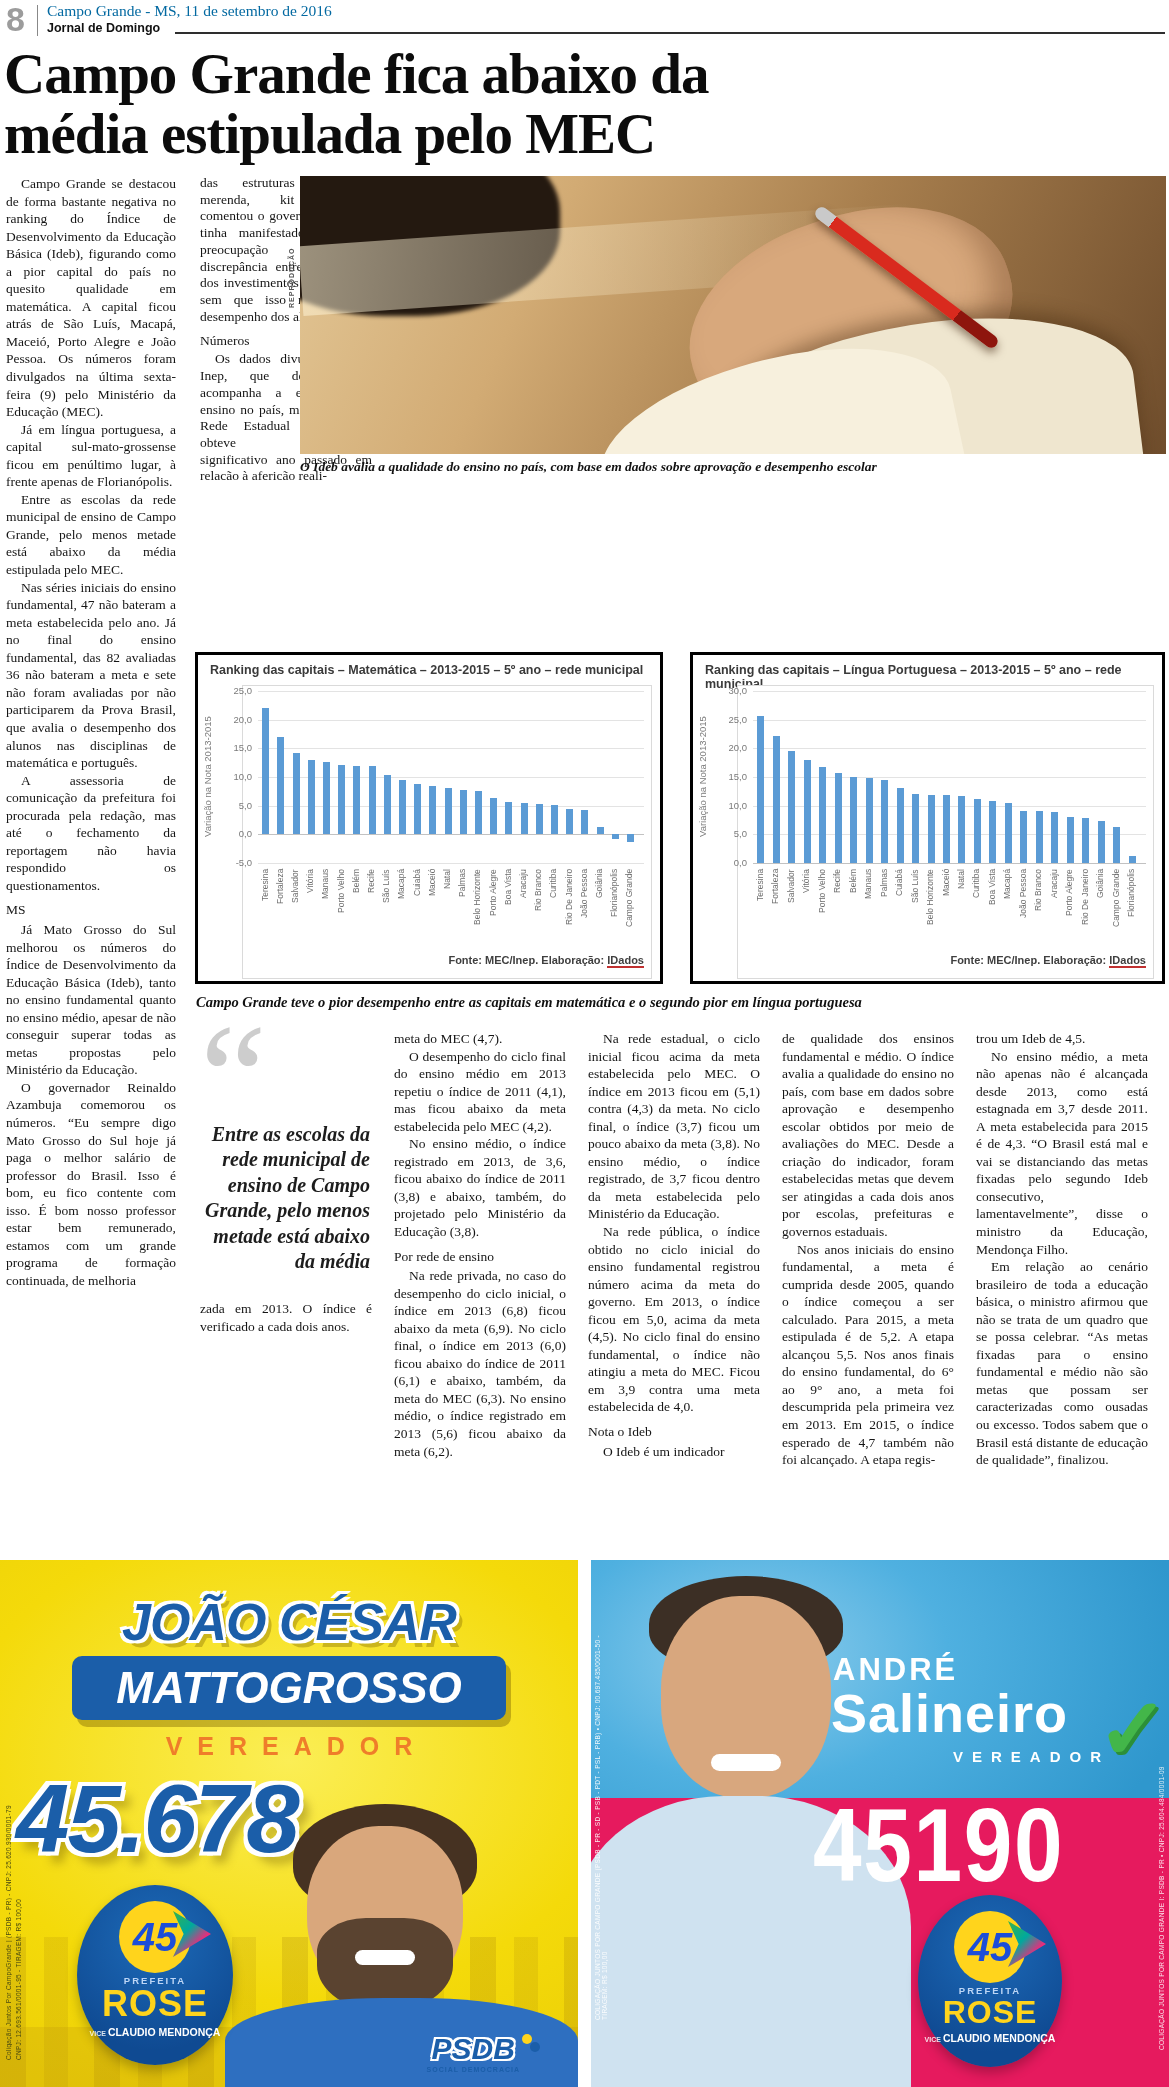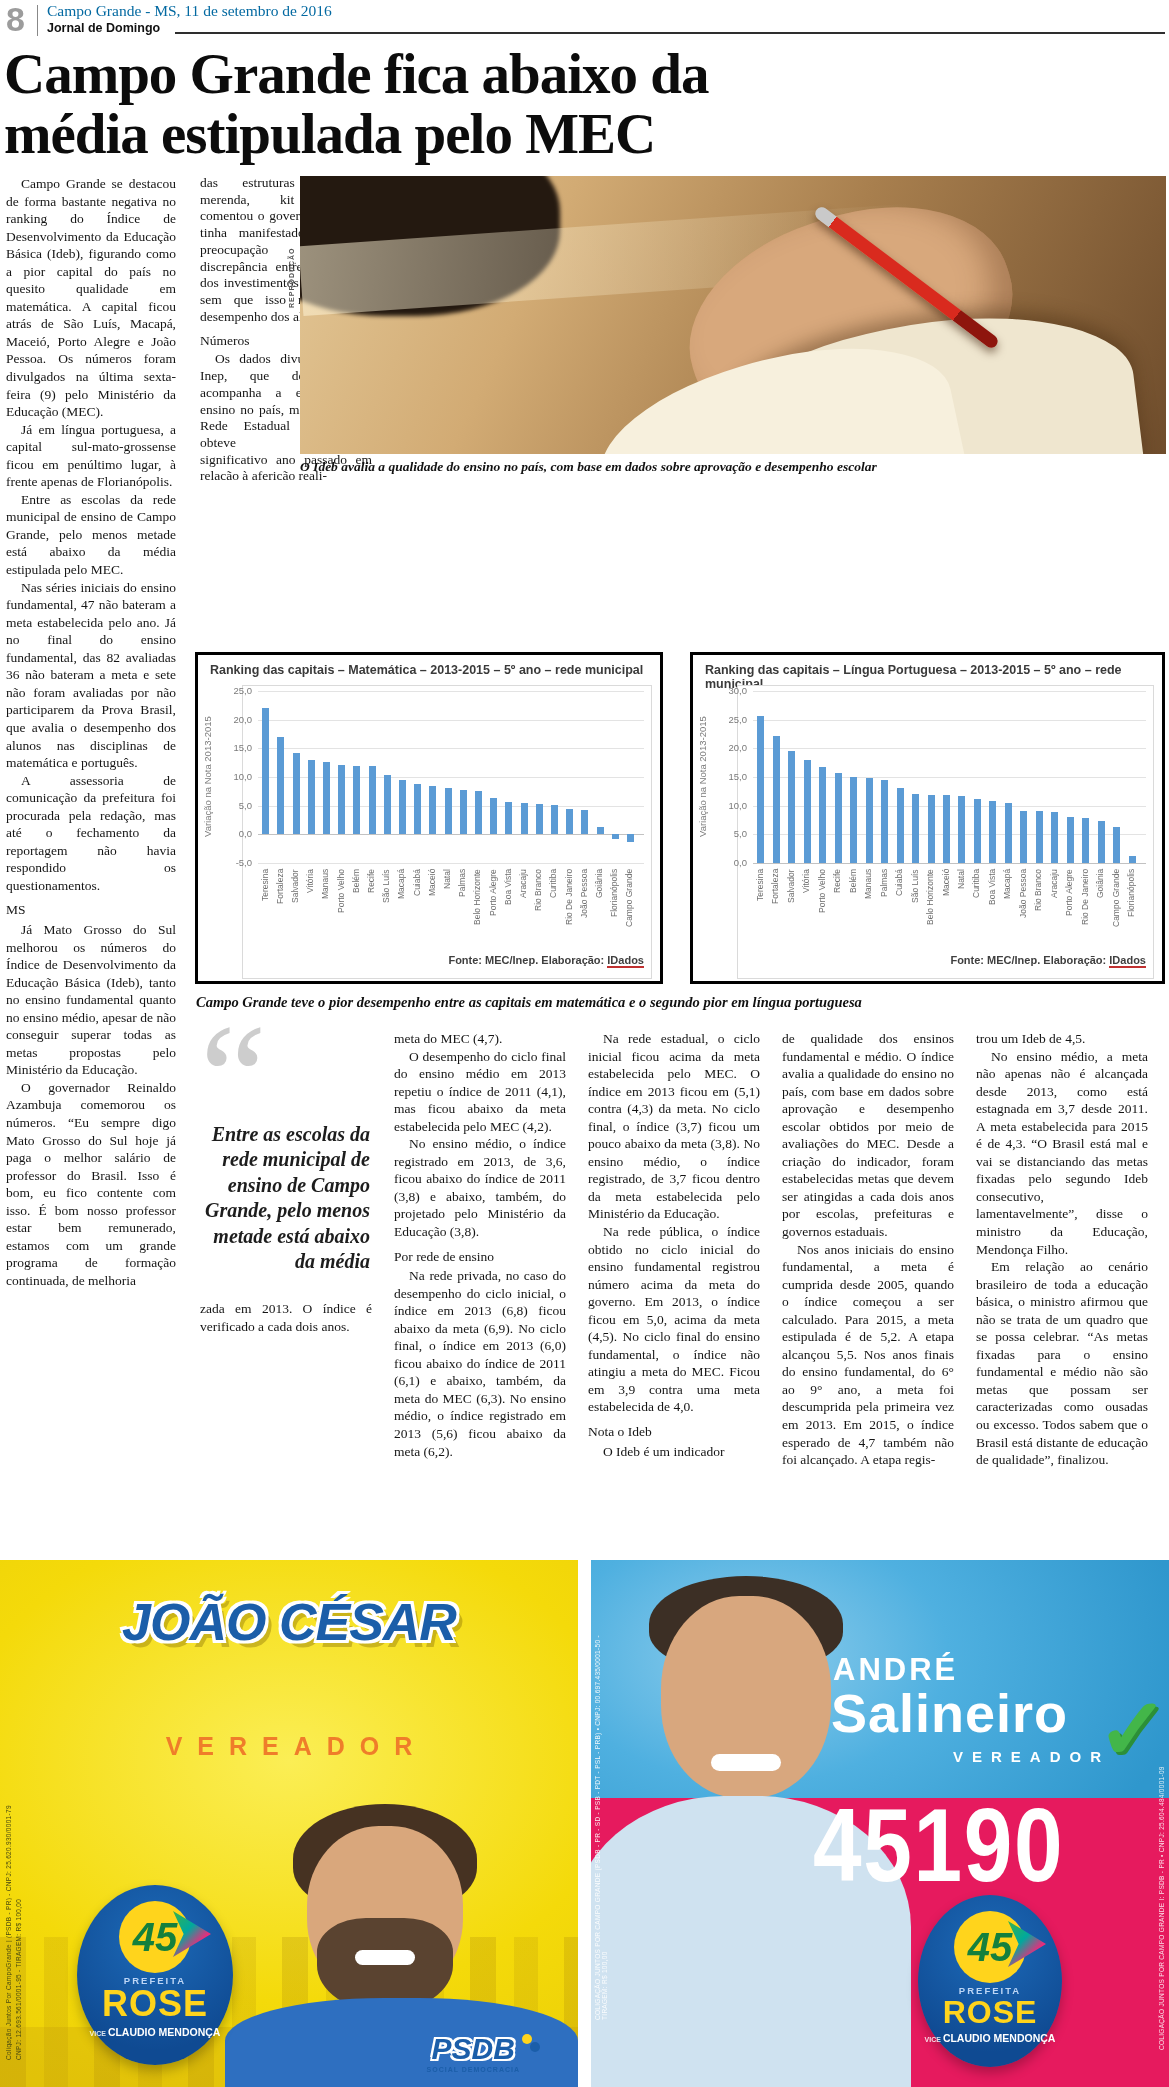--- a/index.html
+++ b/index.html
@@ -78,21 +78,21 @@
            line-height:1.27;text-align:right;color:#1d1d1d;padding-right:4px;}
 
   
   .ad{position:absolute;top:1560px;width:578px;height:527px;overflow:hidden;font-family:"Liberation Sans",sans-serif;}
   .legal-v{position:absolute;writing-mode:vertical-rl;transform:rotate(180deg);
            font:6.5px "Liberation Sans",sans-serif;letter-spacing:.3px;height:400px;overflow:hidden;}
   .rose-badge{position:absolute;border-radius:50%;text-align:center;color:#fff;
               background:radial-gradient(circle at 50% 30%,#1d6ab8 0%,#0f4a92 75%);
               box-shadow:0 6px 12px rgba(0,0,0,.25);}
   .rb-numwrap{position:relative;width:72px;height:72px;margin:16px auto 2px;}
-  .rb-num{width:72px;height:72px;border-radius:50%;background:#ffd41c;color:#15803d;
+  .rb-num{width:72px;height:72px;border-radius:50%;background:#ffd41c;color:#1d4ed8;
           font:italic 900 40px/72px "Liberation Sans",sans-serif;}
   .rb-arrow{position:absolute;right:-20px;top:10px;width:38px;height:46px;
             background:linear-gradient(135deg,#37b34a 0%,#00a99d 40%,#ec2a7c 70%,#f7941e 100%);
             clip-path:polygon(0 0,100% 50%,0 100%,28% 50%);}
   .rb-office{font:800 9.5px "Liberation Sans",sans-serif;letter-spacing:2px;color:#bdd6f6;}
   .rb-name{font:900 36px/1 "Liberation Sans",sans-serif;color:#ffd41c;letter-spacing:1px;}
   .rb-vice{margin-top:4px;font:800 10.5px/1.15 "Liberation Sans",sans-serif;color:#fff;}
   .rb-vice-label{font-size:7px;opacity:.85;margin-right:2px;}
 
   
@@ -350,21 +350,25 @@
     <div class="col-para">No ensino médio, a meta não apenas não é alcançada desde 2013, como está estagnada em 3,7 desde 2011. A meta estabelecida para 2015 é de 4,3. “O Brasil está mal e vai se distanciando das metas fixadas pelo segundo Ideb consecutivo, lamentavelmente”, disse o ministro da Educação, Mendonça Filho.</div>
     <div class="col-para">Em relação ao cenário brasileiro de toda a educação básica, o ministro afirmou que não se trata de um quadro que se possa celebrar. “As metas fixadas para o ensino fundamental e médio não são metas que possam ser caracterizadas como ousadas ou excesso. Todos sabem que o Brasil está distante de educação de qualidade”, finalizou.</div>
   </div>
 
 <div class="ad ad-left">
   <div class="skyline"></div>
   <div class="skyline2"></div>
   <div class="legal-v" style="left:5px;top:100px;color:#4a4a10;">Coligação Juntos Por CampoGrande | (PSDB - PR) - CNPJ: 25.620.930/0001-79</div>
   <div class="legal-v" style="left:15px;top:100px;color:#4a4a10;">CNPJ: 12.693.561/0001-95 - TIRAGEM: R$ 100,00</div>
   <div class="jl-first">JOÃO CÉSAR</div>
+  <div class="jl-lastbox">
+    <span class="jl-last">MATTOGROSSO</span>
+  </div>
   <div class="jl-office">VEREADOR</div>
+  <div class="jl-number">45.678</div>
 
   <div class="ad-man" style="left:225px;top:240px;width:353px;height:289px;">
     <div class="man-hair" style="left:68px;top:4px;width:184px;height:110px;"></div>
     <div class="man-face" style="left:82px;top:26px;width:156px;height:172px;"></div>
     <div class="man-beard" style="left:92px;top:118px;width:136px;height:94px;"></div>
     <div class="man-smile" style="left:130px;top:150px;width:60px;height:15px;"></div>
     <div class="man-shirt" style="left:0;top:198px;width:353px;height:95px;background:#2e6fc0;"></div>
   </div>
 
   <div class="rose-badge" style="left:77px;top:325px;width:156px;height:180px;">

